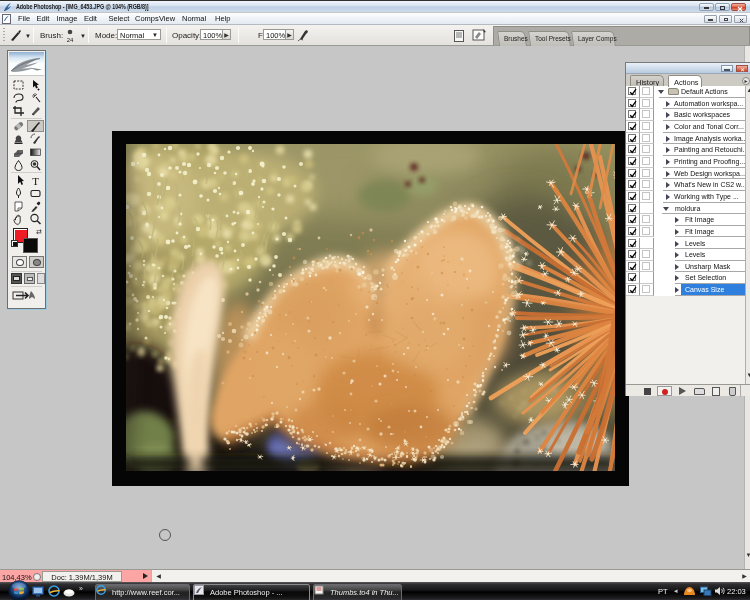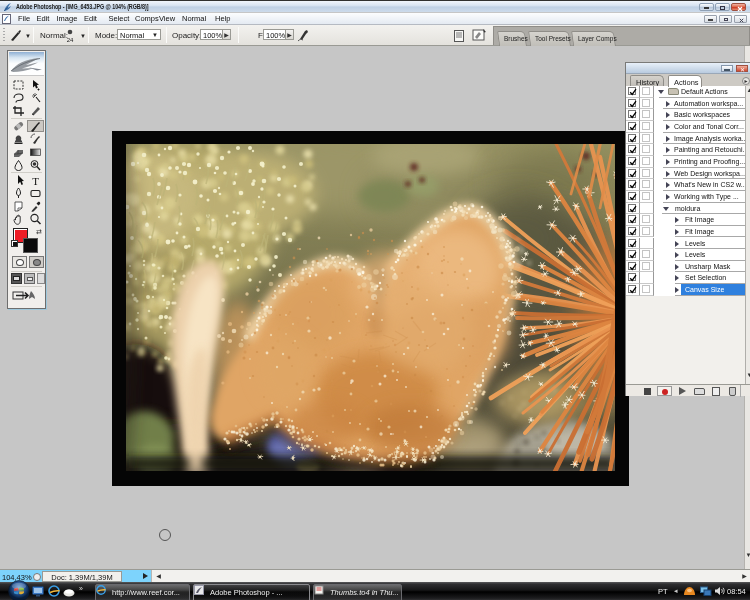--- a/index.html
+++ b/index.html
@@ -50,21 +50,21 @@
 .aname{position:absolute;left:28px;top:0;right:0;height:100%;font-size:7px;color:#111;padding-top:2px;white-space:nowrap;overflow:hidden;}
 .chk{position:absolute;left:2px;top:1px;width:8px;height:8px;border:1px solid #777;background:#fff;}
 .chk svg{display:block;}
 .box2{position:absolute;left:2px;top:1px;width:8px;height:8px;border:1px solid #c4c4c4;background:#fff;}
 .tri{position:absolute;width:0;height:0;border-top:3px solid transparent;border-bottom:3px solid transparent;border-left:4px solid #445;top:3px;}
 .trid{position:absolute;width:0;height:0;border-left:3.5px solid transparent;border-right:3.5px solid transparent;border-top:4.5px solid #445;top:4px;}
 #actbtns{left:0;top:321px;width:128px;height:12px;background:#ece9e4;border-top:1px solid #9a9a94;}
 #actempty{left:0;top:233px;width:119px;height:88px;background:#f2f0ec;}
 #actsb{left:119px;top:23px;width:9px;height:298px;background:#eceae6;border-left:1px solid #b0aeaa;}
 
-#statusrow{left:0;top:569px;width:750px;height:13px;background:#7dd3fc;border-top:1px solid #9a9a94;}
+#statusrow{left:0;top:569px;width:750px;height:13px;background:#fca5a5;border-top:1px solid #9a9a94;}
 .sbox{position:absolute;top:1px;height:11px;background:#f2f0ec;border:1px solid #9a9a94;font-size:7.5px;color:#111;}
 #hsb{left:151px;top:0px;width:599px;height:13px;background:#f2f1ee;border-left:1px solid #b8b6b2;}
 .sbarr{position:absolute;top:2px;width:9px;height:9px;font-size:6px;color:#333;text-align:center;line-height:9px;}
 
 #taskbar{left:0;top:582px;width:750px;height:18px;background:linear-gradient(#5a5a5c 0%,#2e2e30 12%,#161617 45%,#000 55%,#1c1c1e 90%,#303032 100%);}
 .tbtn{position:absolute;top:2px;height:20px;border:1px solid #6a6a6e;border-radius:2px;background:linear-gradient(rgba(255,255,255,0.30),rgba(255,255,255,0.10) 50%,rgba(255,255,255,0.02));color:#f0f0f0;font-size:7.5px;padding:3px 3px 0 16px;white-space:nowrap;overflow:hidden;}
 .tbtn.active{background:linear-gradient(rgba(255,255,255,0.10),rgba(0,0,0,0.25) 60%,rgba(0,0,0,0.1));border-color:#8a8a8e;}
 </style></head><body>
 <div id="titlebar" class="abs">
 <svg class="abs" style="left:2px;top:1px;" width="10" height="10" viewBox="0 0 10 10">
@@ -111,21 +111,21 @@
     </div>
 </div>
 <div id="optbar" class="abs">
 <div class="abs" style="left:3px;top:3px;width:2px;height:15px;background:repeating-linear-gradient(#aaa 0 1px,transparent 1px 3px);"></div>
 <svg class="abs" style="left:9px;top:3px;" width="14" height="14" viewBox="0 0 14 14">
       <path d="M2,12 L9,4 L11,2 L12,3 L10,6 L4,13 Z" fill="#2a2a2a"></path>
       <path d="M9,4 L11,6" stroke="#888" stroke-width="0.8"></path>
     </svg>
 <div class="otext" style="left:25px;top:8px;font-size:6px;">▼</div>
 <div class="osep" style="left:33px;"></div>
-<div class="otext" style="left:40px;top:6px;">Normal:</div>
+<div class="otext" style="left:40px;top:6px;">Brush:</div>
 <svg class="abs" style="left:64px;top:2px;" width="14" height="16" viewBox="0 0 14 16">
       <circle cx="6" cy="5" r="2.3" fill="#444"></circle>
       <text x="6" y="15" font-size="6" text-anchor="middle" fill="#222" font-family="Liberation Sans">24</text>
     </svg>
 <div class="otext" style="left:80px;top:8px;font-size:6px;">▼</div>
 <div class="osep" style="left:88px;"></div>
 <div class="otext" style="left:95px;top:6px;">Mode:</div>
 <div class="obox" style="left:117px;top:4px;width:44px;padding-top:1px;">Normal</div>
 <div class="otext" style="left:152px;top:7px;font-size:6px;">▼</div>
 <div class="osep" style="left:166px;"></div>
@@ -2792,13 +2792,13 @@
       <ellipse cx="6.5" cy="4.5" rx="2.5" ry="1.8" fill="#f8c080"></ellipse>
     </svg>
     <svg class="abs" style="left:700px;top:4px;" width="12" height="10" viewBox="0 0 12 10">
       <rect x="0.5" y="1" width="7" height="5.5" fill="#7ac0e8" stroke="#2a5a8a"></rect>
       <rect x="4" y="4" width="7" height="5.5" fill="#3a78b8" stroke="#16406e"></rect>
     </svg>
     <svg class="abs" style="left:714px;top:4px;" width="11" height="10" viewBox="0 0 11 10">
       <path d="M1,3.5 L3,3.5 L6,1 L6,9 L3,6.5 L1,6.5 Z" fill="#ddd"></path>
       <path d="M7.5,3 C8.5,4 8.5,6 7.5,7 M9,1.8 C10.5,3.3 10.5,6.7 9,8.2" stroke="#ddd" fill="none" stroke-width="0.9"></path>
     </svg>
-    <div class="abs" style="left:727px;top:5px;color:#f0f0f0;font-size:7.5px;">08:54</div>
+    <div class="abs" style="left:727px;top:5px;color:#f0f0f0;font-size:7.5px;">22:03</div>
   </div>
 </body></html>

